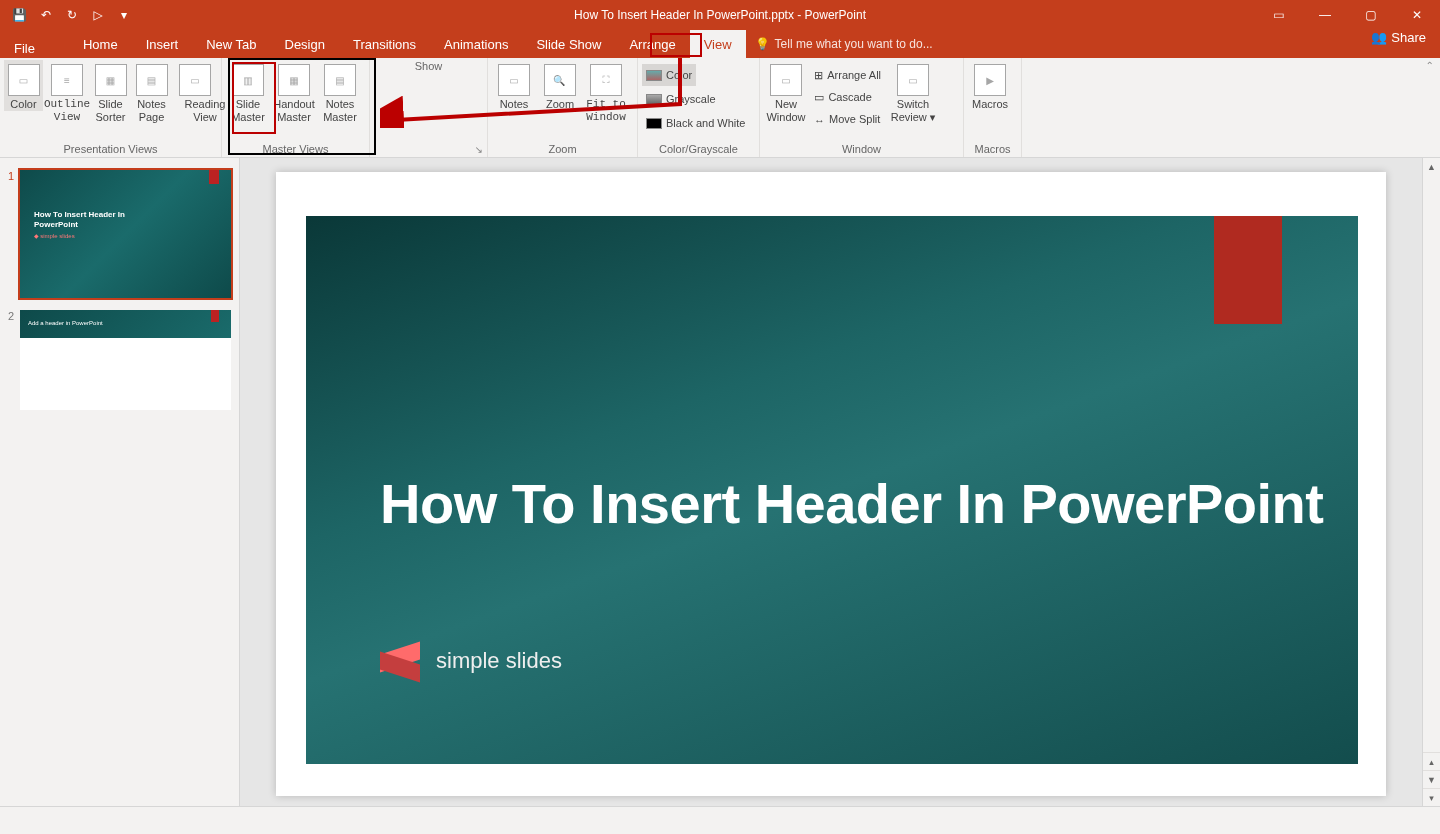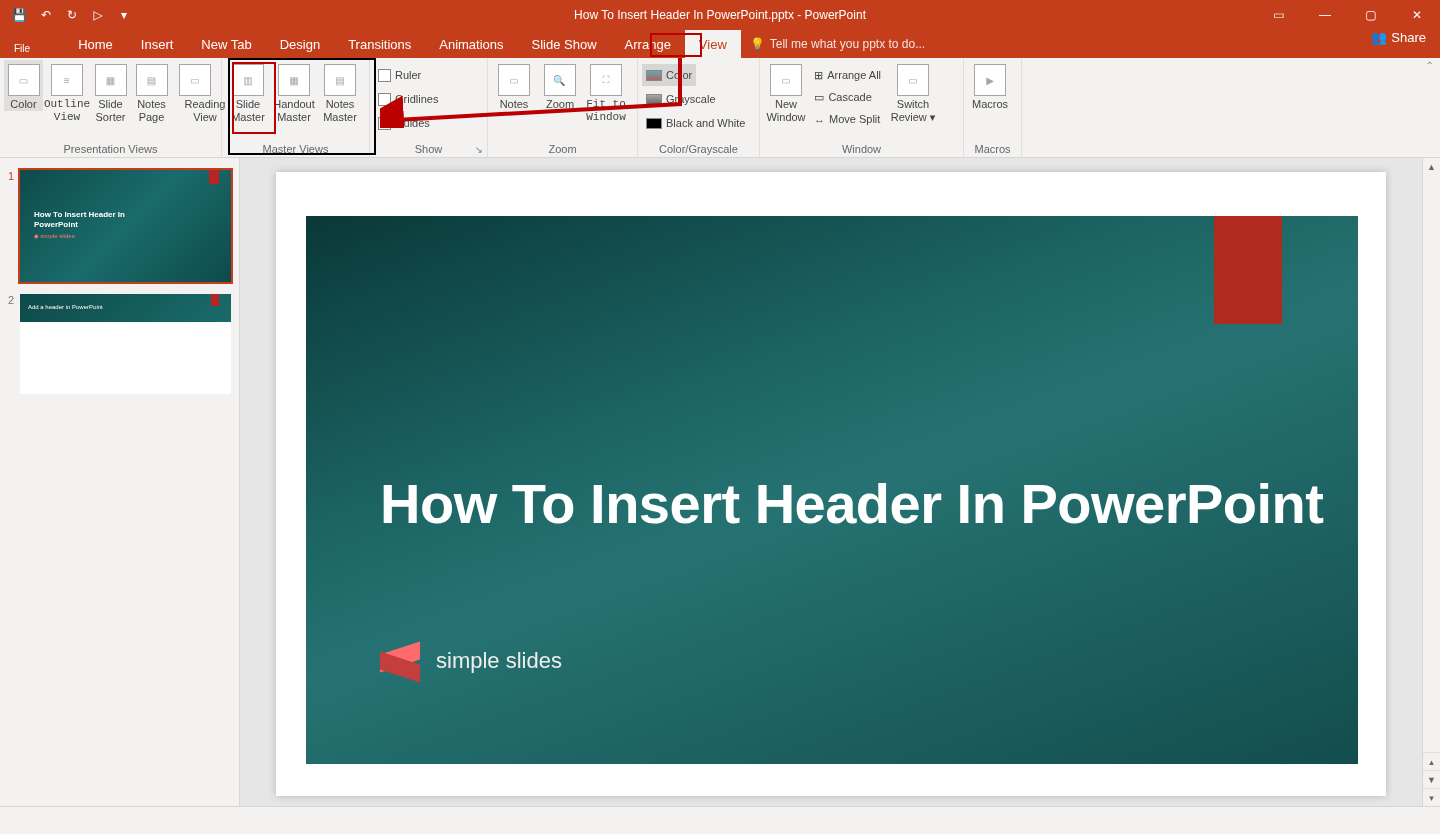--- a/index.html
+++ b/index.html
@@ -8,21 +8,21 @@
 
 .titlebar { background: #c43e1c; height: 30px; display: flex; align-items: center; color: #fff; position: relative; }
 .qat { display: flex; align-items: center; gap: 2px; padding-left: 8px; }
 .qat-btn { width: 24px; height: 24px; display: flex; align-items: center; justify-content: center; cursor: pointer; font-size: 12px; color: #fff; }
 .title-center { position: absolute; left: 50%; transform: translateX(-50%); font-size: 12px; color: #fff; }
 .win-controls { position: absolute; right: 0; display: flex; }
 .win-btn { width: 46px; height: 30px; display: flex; align-items: center; justify-content: center; cursor: pointer; font-size: 12px; color: #fff; }
 
 
 .tabsbar { background: #c43e1c; height: 28px; display: flex; align-items: stretch; color: #fff; position: relative; }
-.file-tab { padding: 0 14px; display: flex; align-items: center; font-size: 10px; cursor: pointer; margin-top: 8px; }
+.file-tab { padding: 0 14px; display: flex; align-items: center; font-size: 13px; cursor: pointer; margin-top: 8px; }
 .tab { padding: 0 14px; display: flex; align-items: center; font-size: 13px; cursor: pointer; }
 .tab.active { background: #f3f2f1; color: #c43e1c; }
 .tellme { display: flex; align-items: center; padding: 0 10px; font-size: 12px; color: rgba(255,255,255,0.85); cursor: text; gap: 4px; }
 .share { position: absolute; right: 14px; display: flex; align-items: center; gap: 4px; font-size: 13px; cursor: pointer; }
 
 
 .ribbon { background: #f3f2f1; height: 100px; border-bottom: 1px solid #d6d6d6; display: flex; position: relative; }
 .group { border-right: 1px solid #e1dfdd; padding: 2px 4px 0 4px; display: flex; flex-direction: column; }
 .group-body { flex: 1; display: flex; align-items: flex-start; gap: 2px; }
 .group-label { font-size: 11px; color: #666; text-align: center; padding-bottom: 2px; }
@@ -37,21 +37,21 @@
 .view-outline { position: absolute; border: 2px solid #bb0000; pointer-events: none; }
 .master-views-outline { position: absolute; border: 2px solid #000; pointer-events: none; }
 .slide-master-outline { position: absolute; border: 2px solid #bb0000; pointer-events: none; }
 .red-arrow { position: absolute; pointer-events: none; }
 
 
 .workarea { position: absolute; top: 158px; bottom: 28px; left: 0; right: 0; display: flex; background: #e6e6e6; }
 .thumb-pane { width: 240px; background: #f3f2f1; border-right: 1px solid #d6d6d6; overflow-y: auto; padding-top: 12px; }
 .thumb-row { display: flex; padding: 0 8px 12px 8px; }
 .thumb-num { width: 12px; font-size: 11px; color: #c43e1c; }
-.thumb { flex: 1; background: linear-gradient(135deg,#0e4a4a,#1a6b6b,#0e4a4a); height: 112px; position: relative; cursor: pointer; }
+.thumb { flex: 1; background: linear-gradient(135deg,#0e4a4a,#1a6b6b,#0e4a4a); height: 128px; position: relative; cursor: pointer; }
 .thumb.selected { outline: 2px solid #c43e1c; }
 .thumb-num.gray { color: #777; }
 .thumb .ribbon-marker { position:absolute; top:0; right:12px; width:10px; height:14px; background:#b22; }
 .thumb .t-title { position:absolute; left:14px; top:40px; color:#fff; font-size:8px; font-weight:600; line-height:10px; }
 .thumb .t-logo { position:absolute; left:14px; top:62px; font-size:6px; color:#f77; }
 .thumb2 { flex:1; background:#fff; height:100px; position:relative; cursor:pointer; }
 .thumb2 .band { position:absolute; top:0; left:0; right:0; height:28px; background:linear-gradient(135deg,#0e4a4a,#1a6b6b); }
 .thumb2 .rb { position:absolute; top:0; right:12px; width:8px; height:12px; background:#b22; }
 .thumb2 .txt { position:absolute; left:8px; top:10px; font-size:6px; color:#fff; }
 
@@ -104,21 +104,21 @@
   <div class="tab">Insert</div>
   <div class="tab">New Tab</div>
   <div class="tab">Design</div>
   <div class="tab">Transitions</div>
   <div class="tab">Animations</div>
   <div class="tab">Slide Show</div>
   <div class="tab">Arrange</div>
   <div class="tab active">View</div>
   <div class="tellme">
     <span>💡</span>
-    <span>Tell me what you pptx to do...</span>
+    <span>Tell me what you want to do...</span>
   </div>
   <div class="share">
     <span>👥</span>
     <span>Share</span>
   </div>
 </div>
 
 <div class="view-outline" style="left:650px; top:33px; width:52px; height:24px;"></div>
 
 <div class="ribbon">
@@ -168,34 +168,20 @@
       <div class="big-btn">
         <div class="icon">▤</div>
         <div class="lbl" style="white-space:pre;">Notes
 Master</div>
       </div>
     </div>
     <div class="group-label">Master Views</div>
   </div>
 
   <div class="group" style="width:118px; position:relative;">
-    <div class="group-body" style="flex-direction:column; padding-top:4px;">
-      <div class="small-row">
-          <div class="checkbox"></div>
-          <span>Ruler</span>
-        </div>
-      <div class="small-row">
-          <div class="checkbox"></div>
-          <span>Gridlines</span>
-        </div>
-      <div class="small-row">
-          <div class="checkbox"></div>
-          <span>Guides</span>
-        </div>
-    </div>
     <div class="group-label">Show</div>
     <div class="collapse-chevron">↘</div>
   </div>
 
   <div class="group" style="width:150px;">
     <div class="group-body">
       <div class="big-btn">
         <div class="icon">▭</div>
         <div class="lbl">Notes</div>
       </div>

